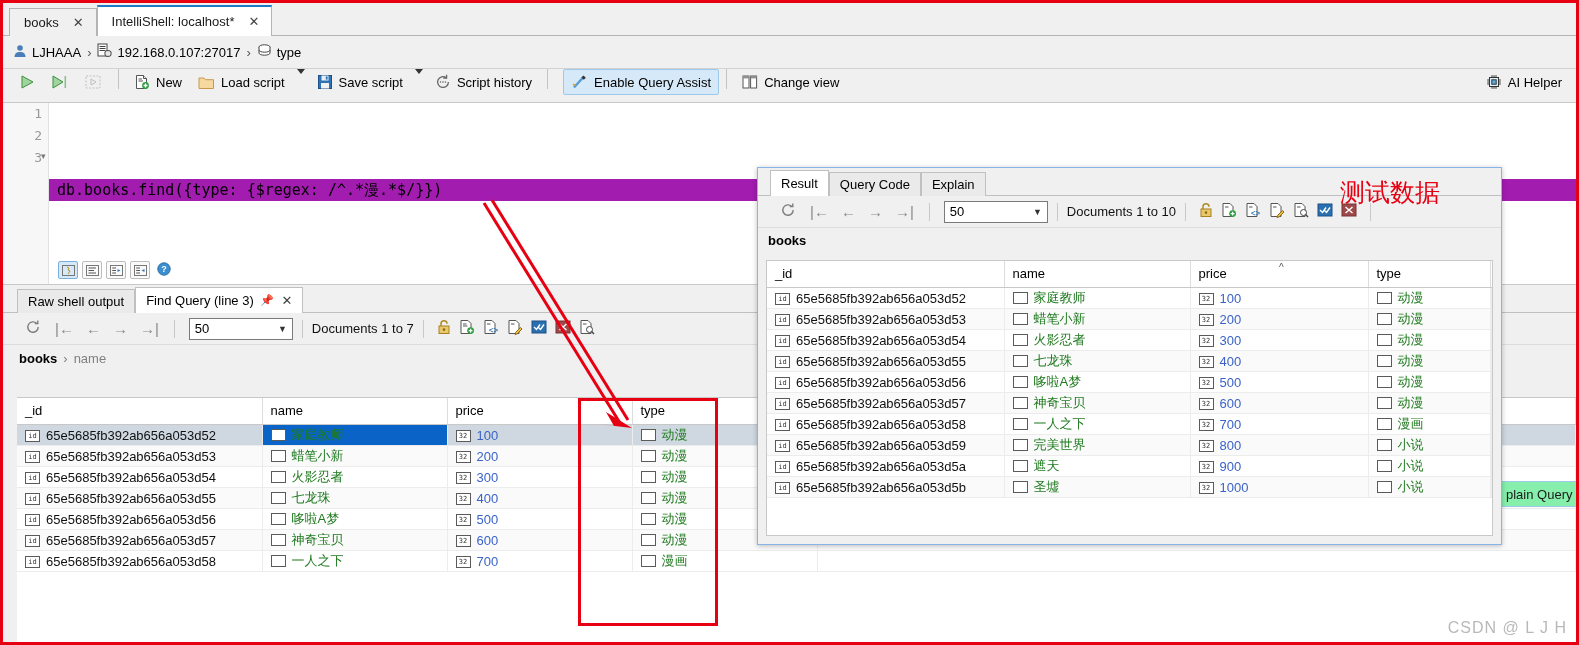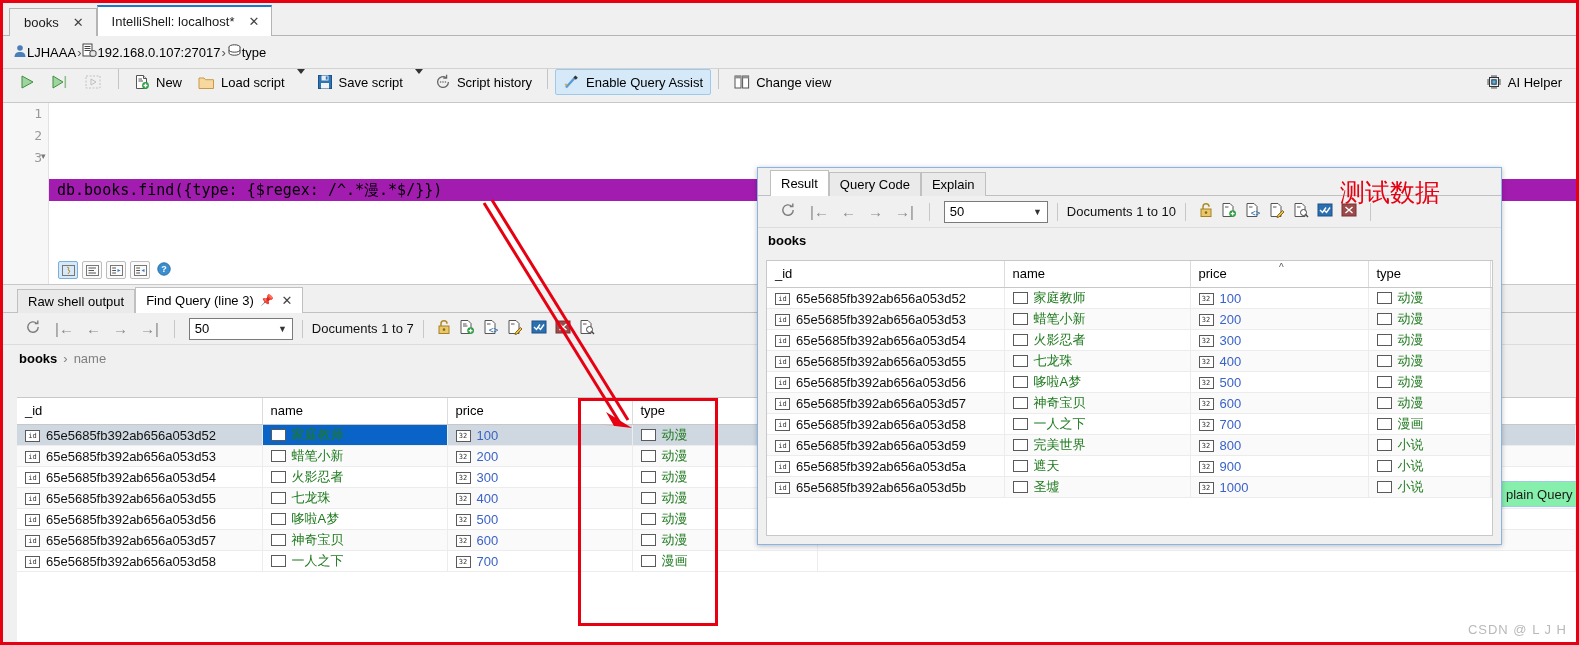--- a/index.html
+++ b/index.html
@@ -47,42 +47,42 @@
   .tab.active {
     background: #ffffff; height: 31px;
     border-top: 2px solid #1e78c8;
     z-index: 3;
   }
   .tab .tclose { font-size: 13px; color: #444; line-height: 1; }
 
   
   .crumbbar {
     height: 33px; background: #f0f0f0;
-    display: flex; align-items: center; 
+    display: flex; align-items: center; gap: 5px;
     padding-left: 10px;
     border-bottom: 1px solid #d2d2d2;
     font-size: 13px;
   }
   .crumbbar .sep { color: #555; margin: 0 1px; font-size: 13px; }
   .ic { display: inline-block; vertical-align: middle; }
 
   
   .toolbar {
     height: 34px; background: #f0f0f0;
     display: flex; align-items: flex-start;
     border-bottom: 1px solid #c8c8c8;
     padding-left: 8px; font-size: 13px;
     position: relative;
   }
   .tbtn {
     display: flex; align-items: center; gap: 6px;
     height: 26px; padding: 0 7px; border: 1px solid transparent;
     border-radius: 2px; white-space: nowrap;
   }
-  .tbtn.toggled { background: #d6e9f8; border: 1px solid #9fc9e8; }
+  .tbtn.toggled { background: #d6e9f8; border: 1px solid #9fc9e8; margin-left: 8px; }
   .tbtn.disabled { color: #a0a0a0; }
   .tsep { width: 1px; height: 20px; background: #c4c4c4; margin: 0 7px; }
   .caret { width: 0; height: 0; border-left: 4px solid transparent;
            border-right: 4px solid transparent; border-top: 5px solid #333;
            margin: 0 4px; }
   .tb-right { position: absolute; right: 6px; display: flex; align-items: center; }
 
   
   .editorwrap { position: relative; height: 182px; background: #fff;
                 border-bottom: 1px solid #c8c8c8; overflow: hidden; }
@@ -186,21 +186,21 @@
     position: absolute; border: 3px solid #e60012; z-index: 40; pointer-events: none;
   }
   .ann-text-red {
     position: absolute; color: #e60012; font-size: 25px; z-index: 45;
     white-space: nowrap;
   }
   .ann-svg { position: absolute; left: 0; top: 0; width: 1579px; height: 645px;
              z-index: 41; pointer-events: none; }
 
   .watermark { position: absolute; right: 12px; bottom: 8px; color: #b9b9b9;
-               font-size: 13px; letter-spacing: 1px; z-index: 50; }
+               font-size: 16px; letter-spacing: 1px; z-index: 50; }
 
   .plainquery {
     position: absolute; right: -1px; top: 196px; width: 78px; height: 26px;
     background: #86efac; border: 1px solid #9fc9e8;
     display: flex; align-items: center; padding-left: 6px;
     font-size: 13px; color: #1a1a1a; overflow: hidden; z-index: 20;
   }
   .sortmark { position: absolute; left: 50%; top: 1px; font-size: 10px; color: #555; }
 </style>
 </head>

